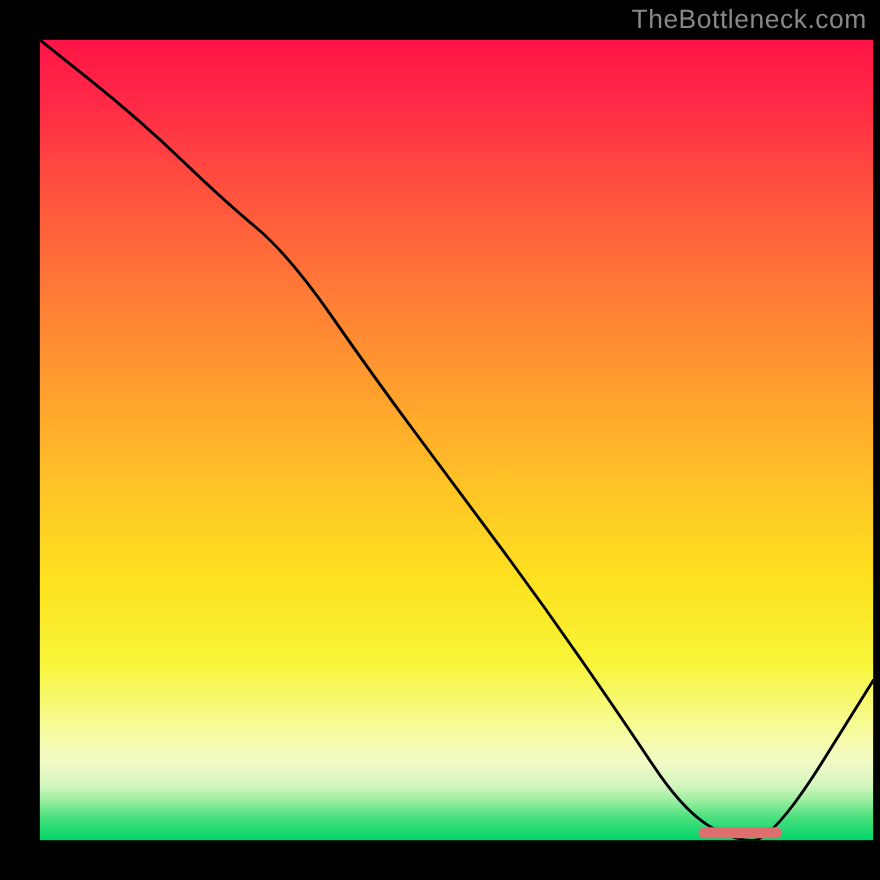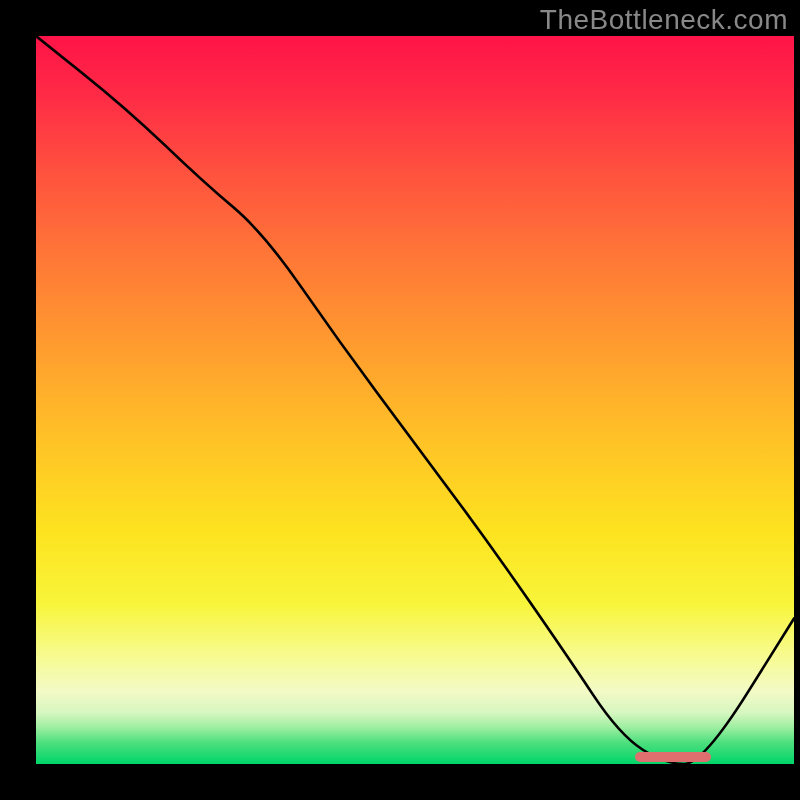--- a/index.html
+++ b/index.html
@@ -15,21 +15,21 @@
     position: relative;
     width: 800px;
     height: 800px;
     background: #000000;
   }
   .watermark {
     position: absolute;
     top: 4px;
     right: 12px;
     color: #888888;
-    font-size: 28px;
+    font-size: 24px;
     font-weight: 500;
     font-family: Arial, Helvetica, sans-serif;
     letter-spacing: 0.5px;
     z-index: 10;
     user-select: none;
   }
   .plot-frame {
     position: absolute;
     left: 36px;
     top: 36px;

